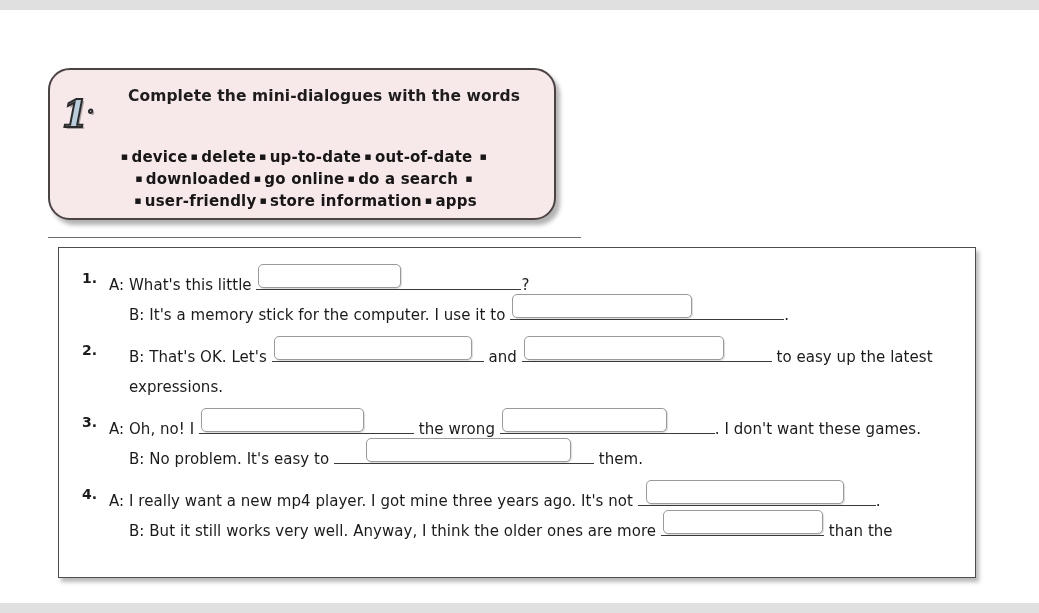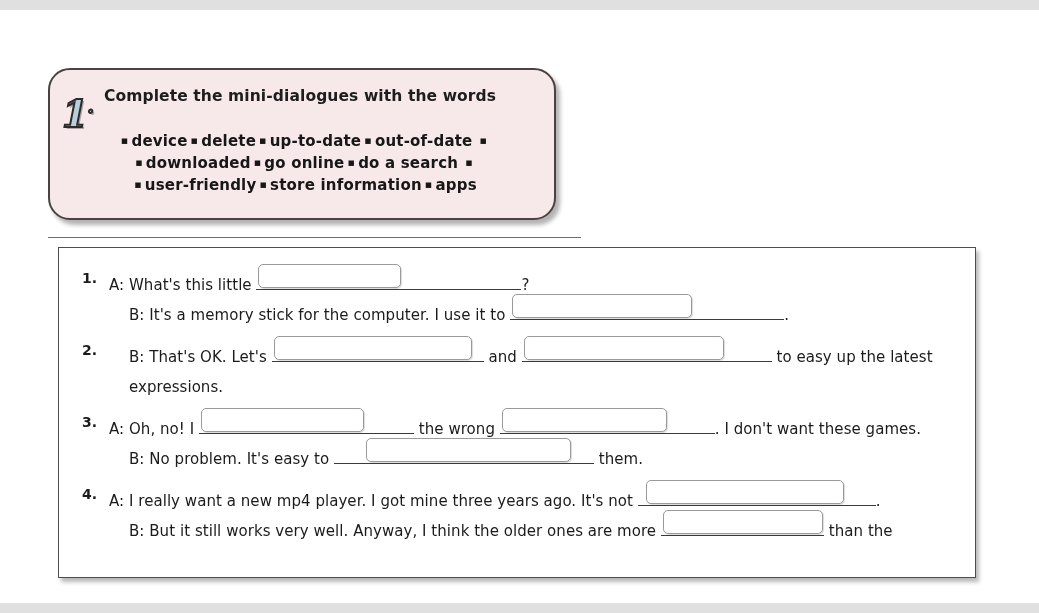--- a/index.html
+++ b/index.html
@@ -67,26 +67,27 @@
     position: absolute;
     left: 54px;
     top: 16px;
     width: 440px;
     font-family: "DejaVu Sans", sans-serif;
     font-weight: bold;
     font-size: 15.5px;
     line-height: 21px;
     color: #1d1d1d;
     letter-spacing: 0.1px;
+    text-align: center;
   }
 
   .wordbank {
     position: absolute;
     left: 28px;
-    top: 60px;
+    top: 76px;
     width: 452px;
     text-align: center;
     font-family: "DejaVu Sans", sans-serif;
     font-weight: bold;
     font-size: 15px;
     line-height: 22px;
     color: #171717;
     letter-spacing: 0.2px;
   }
   .wordbank .bullet {

